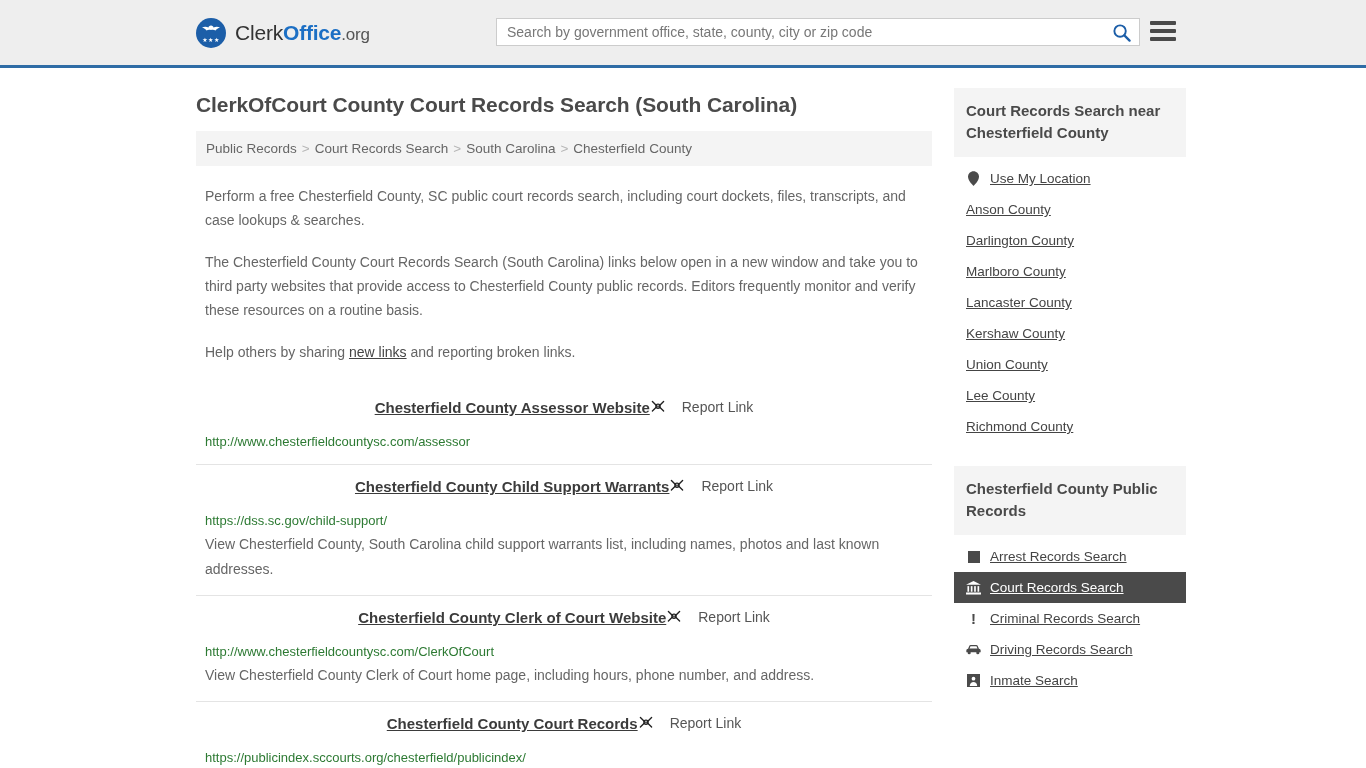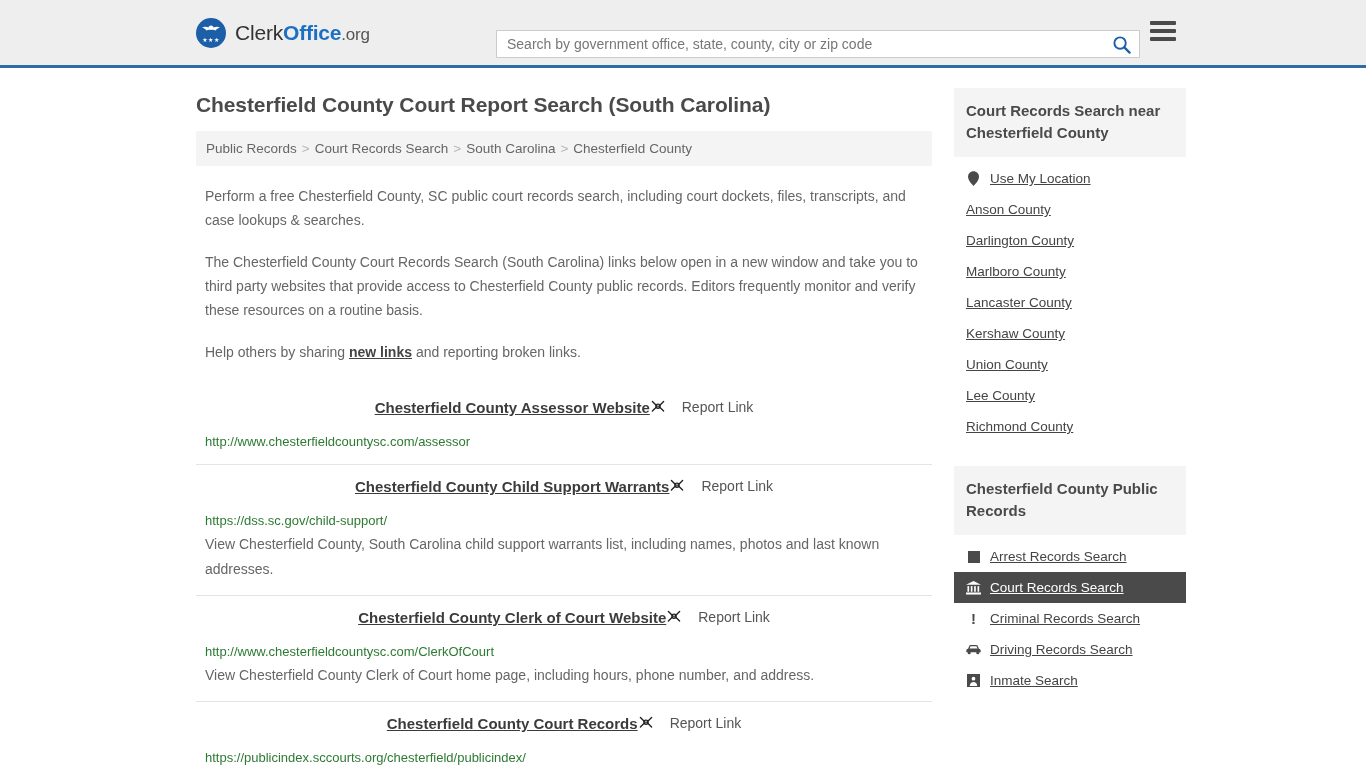--- a/index.html
+++ b/index.html
@@ -58,21 +58,21 @@
     letter-spacing: -0.2px;
     white-space: nowrap;
   }
   .logo-text .county { color: #333333; }
   .logo-text .office { color: #1c6fc4; font-weight: bold; }
   .logo-text .dotorg { color: #555555; font-size: 17px; }
 
   .search-shell {
     position: absolute;
     left: 496px;
-    top: 30px;
+    top: 18px;
     width: 644px;
     height: 28px;
     background: #ffffff;
     border: 1px solid #cccccc;
     display: flex;
     align-items: flex-end;
   }
   .search-input {
     flex: 1 1 auto;
     border: 0;
@@ -142,21 +142,21 @@
   .intro p {
     font-size: 14px;
     line-height: 24px;
     color: #666666;
     margin: 18px 0 0 0;
     padding: 0 9px;
   }
   .intro p a {
     color: #444444;
     text-decoration: underline;
-    font-weight: bold;
+    font-weight: normal;
   }
 
   
   .results { margin-top: 20px; }
   .result {
     border-top: 1px solid #e4e4e4;
     padding: 12px 9px 13px 9px;
   }
   .result:first-child { border-top: 0; padding-top: 14px; }
   .result-head {
@@ -272,21 +272,21 @@
     <span></span>
     <span></span>
     <span></span>
   </div>
 </div>
 
 <div class="page">
 
   <div class="main-col">
 
-    <h1 class="page-title">Chesterfield County Court Report Search (South Carolina)</h1>
+    <h1 class="page-title">ClerkOfCourt County Court Records Search (South Carolina)</h1>
 
     <nav class="breadcrumb">
       <a href="#">Public Records</a><span class="sep">&gt;</span><a href="#">Court Records Search</a><span class="sep">&gt;</span><a href="#">South Carolina</a><span class="sep">&gt;</span><a href="#">Chesterfield County</a>
     </nav>
 
     <div class="intro">
       <p>Perform a free Chesterfield County, SC public court records search, including court dockets, files, transcripts, and case lookups &amp; searches.</p>
       <p>The Chesterfield County Court Records Search (South Carolina) links below open in a new window and take you to third party websites that provide access to Chesterfield County public records. Editors frequently monitor and verify these resources on a routine basis.</p>
       <p><span>Help others by sharing </span><a href="#">new links</a><span> and reporting broken links.</span></p>
     </div>

